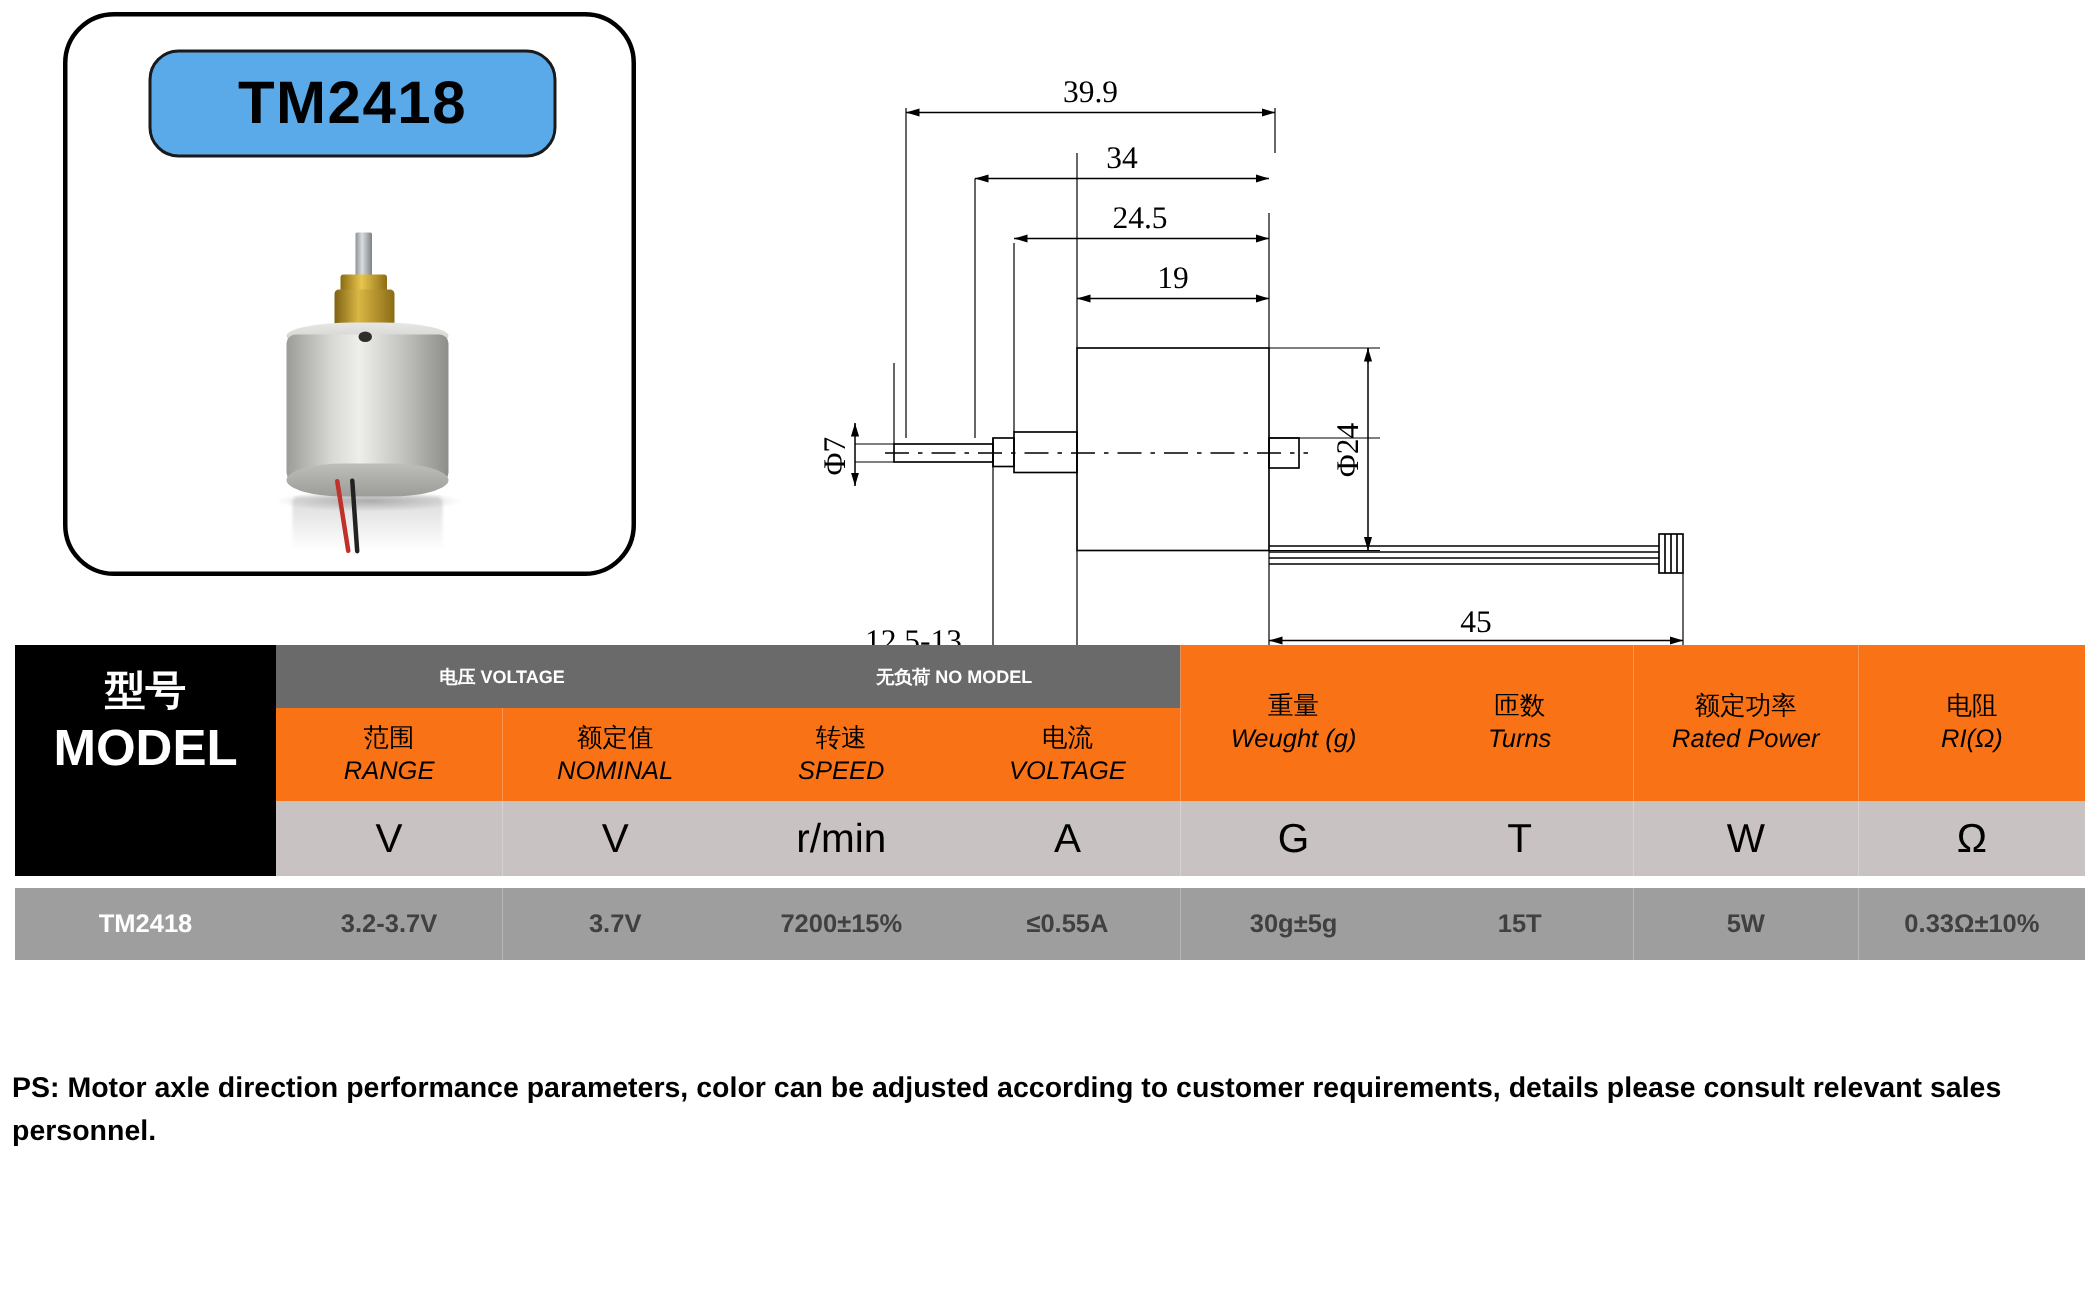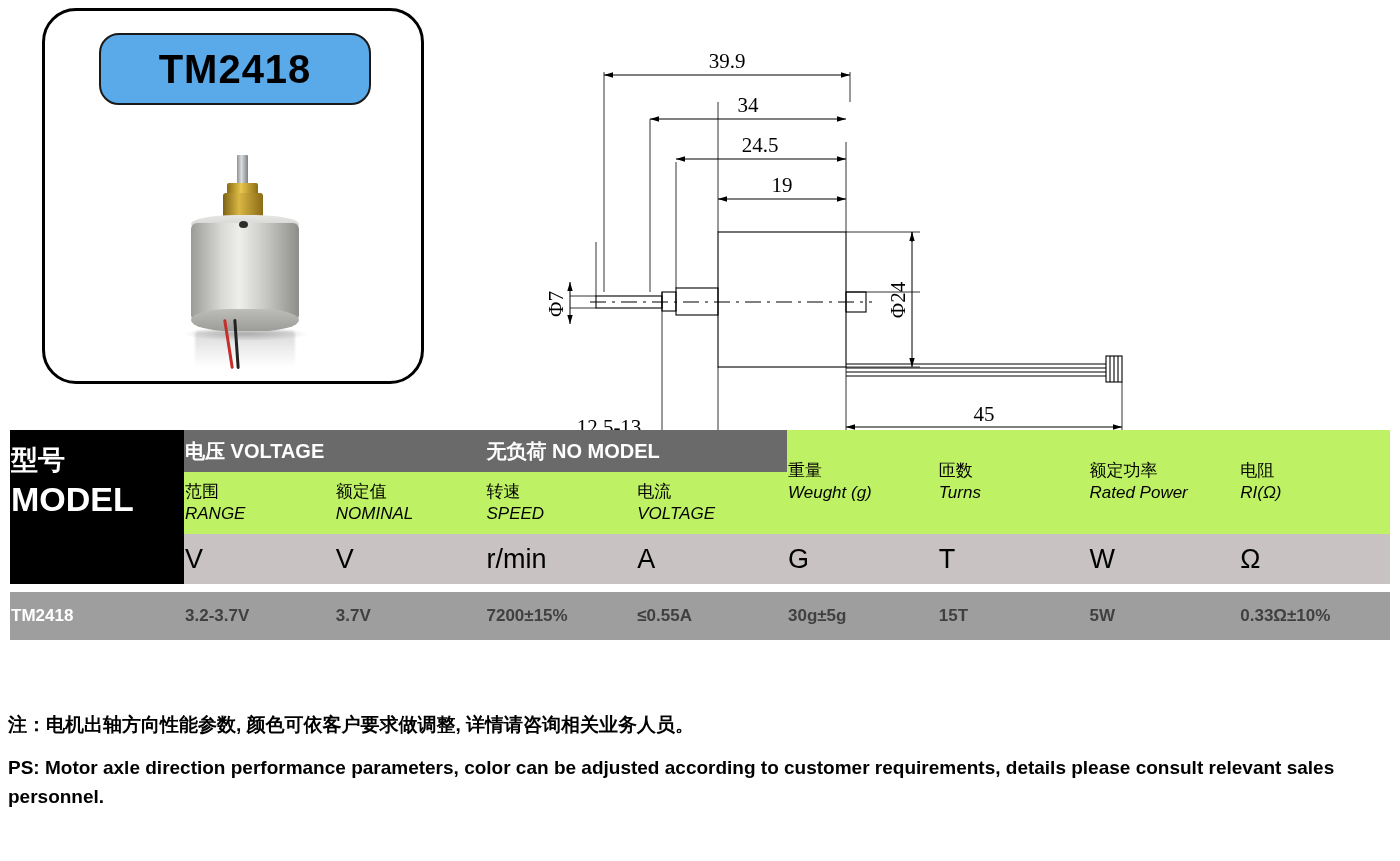--- a/index.html
+++ b/index.html
@@ -169,43 +169,44 @@
   .spec-table {
     position: absolute;
     left: 10px;
     top: 430px;
     width: 1380px;
     border-collapse: collapse;
     table-layout: fixed;
   }
   .spec-table td, .spec-table th {
     border: none;
+    text-align: center;
     vertical-align: middle;
   }
   .cell-model {
     background: #000;
     color: #fff;
     font-weight: bold;
     font-size: 27px;
     line-height: 1.25;
     width: 172px;
   }
   .cell-model .cn { display:block; font-size: 27px; }
   .cell-model .en { display:block; font-size: 34px; }
 
   .grp-head {
     background: #6a6a6a;
     color: #fff;
     font-weight: bold;
-    font-size: 20px;
+    font-size: 12px;
     height: 40px;
   }
 
   .sub-head {
-    background: #bef264;
+    background: #f97316;
     color: #000;
     font-size: 17px;
     line-height: 1.3;
     height: 60px;
   }
   .sub-head .cn { display:block; }
   .sub-head .en { display:block;font-style:italic; }
 
   .unit-row td {
     background: #c8c2c2;
@@ -446,15 +447,14 @@
     <td>≤0.55A</td>
     <td>30g±5g</td>
     <td>15T</td>
     <td>5W</td>
     <td>0.33Ω±10%</td>
   </tr>
 </tbody>
   </table>
 
 <div class="notes">
-  <div class="note-cn">注：电机出轴方向性能参数, 颜色可依客户要求做调整, 详情请咨询相关业务人员。</div>
   <div class="note-en">PS: Motor axle direction performance parameters, color can be adjusted according to customer requirements, details please consult relevant sales personnel.</div>
 </div>
 
 </body></html>

